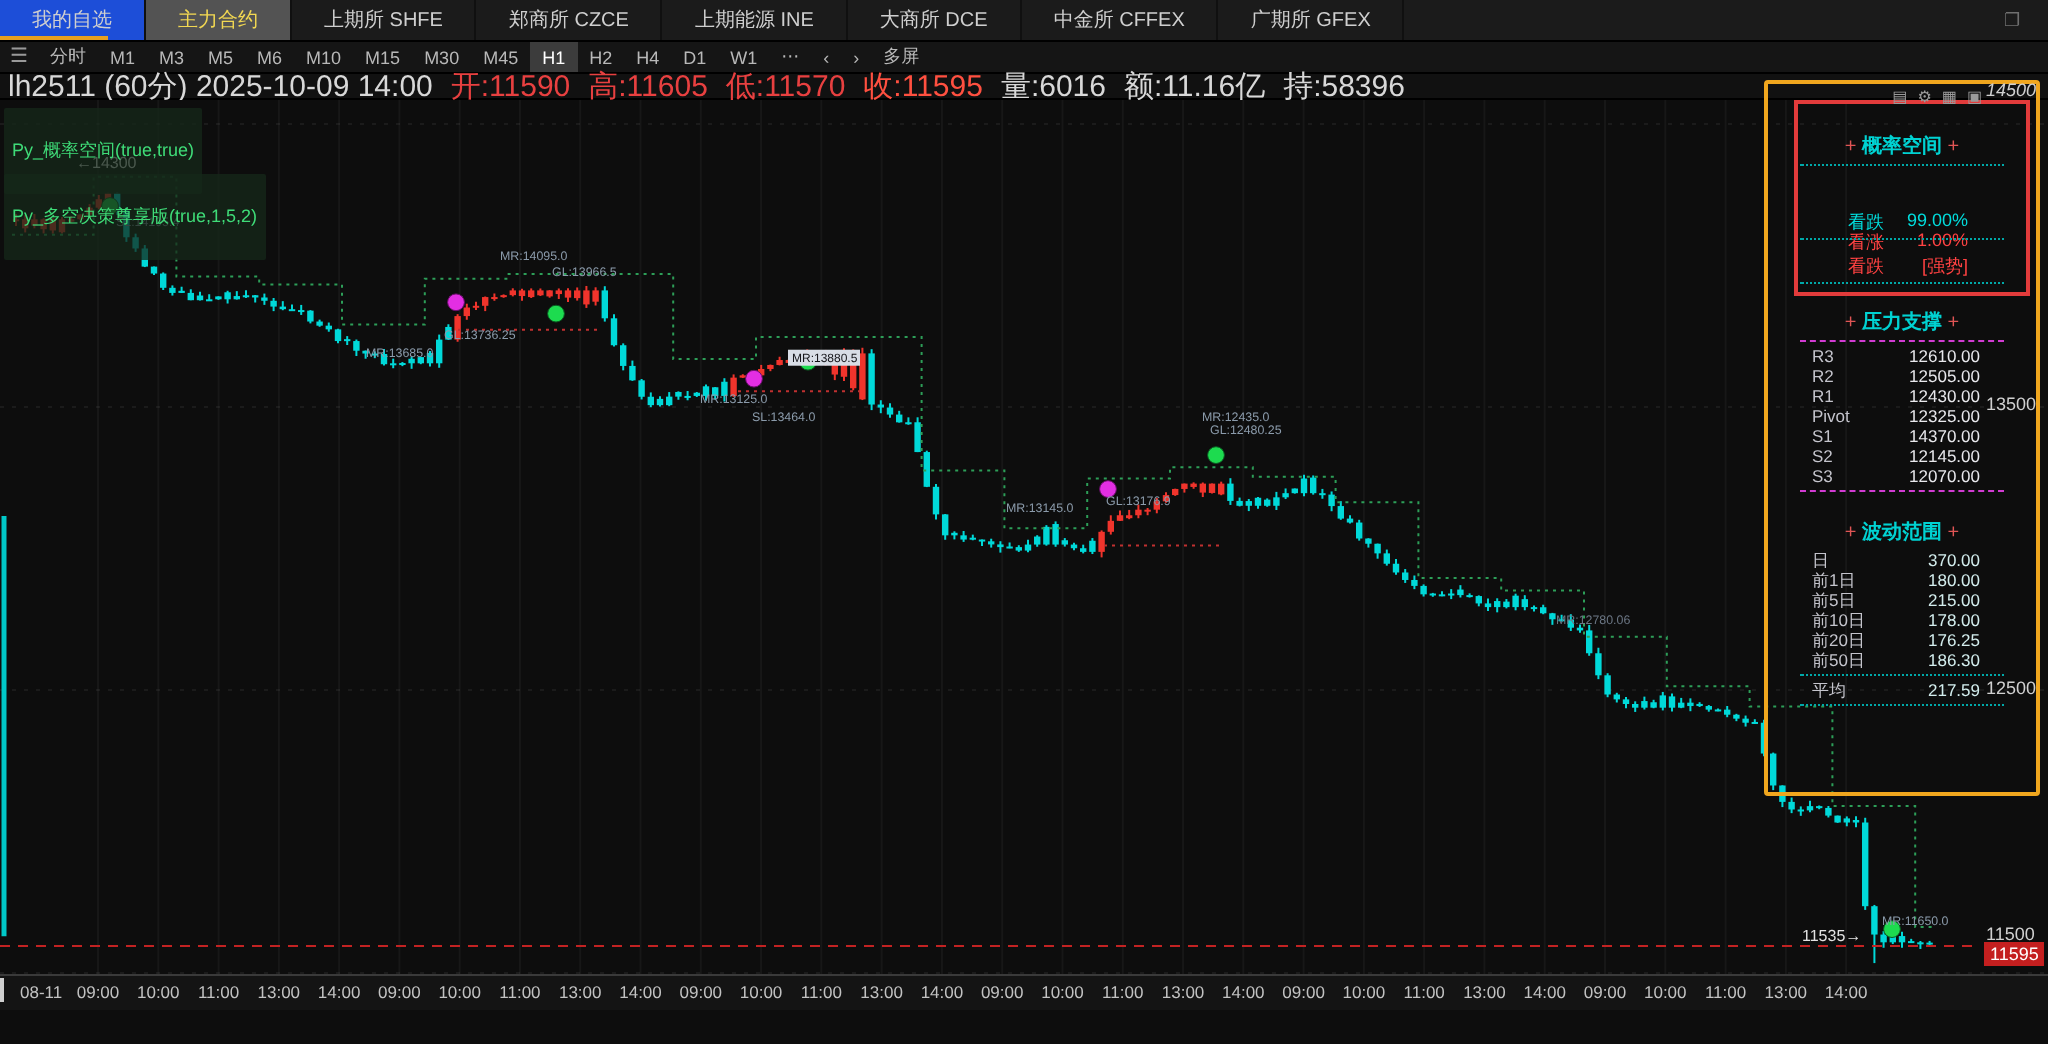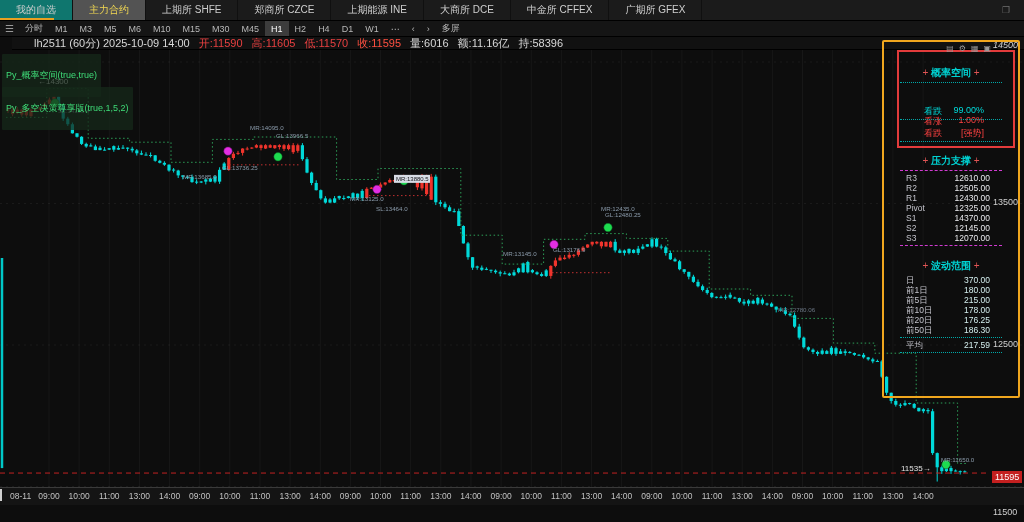--- a/index.html
+++ b/index.html
@@ -2,32 +2,32 @@
 <html><head>
 <meta charset="utf-8">
 <style>
   html,body{margin:0;padding:0;background:#000;}
   *{box-sizing:border-box;font-family:"Liberation Sans","DejaVu Sans",sans-serif;}
   .app{position:relative;width:1024px;height:522px;background:#0d0d0d;overflow:hidden;}
 
   
   .topbar{height:21px;background:#1b1b1b;display:flex;align-items:stretch;border-bottom:1px solid #000;position:relative;}
   .tab{padding:0 16px;font-size:10px;color:#cfcfcf;display:flex;align-items:center;border-right:1px solid #101010;cursor:default;position:relative;}
-  .tab.first{background:#0f766e;}
+  .tab.first{background:#1d4ed8;}
   .tab.active{background:#535353;color:#f2d852;}
   .tab-underline{position:absolute;left:0;bottom:0;width:54px;height:2px;background:#e8a020;}
 
   
   .timebar{height:16px;background:#151515;display:flex;align-items:center;font-size:9px;color:#b8b8b8;border-bottom:1px solid #000;}
   .tf{padding:0 6px;height:100%;display:flex;align-items:center;}
   .tf.active{background:#3c3c3c;color:#fff;}
   .burger{color:#999;font-size:10px;padding:0 5px;}
 
   
-  .infobar{height:13px;background:#111;display:flex;align-items:center;font-size:11px;gap:9px;padding-left:22px;border-bottom:1px solid #000;white-space:nowrap;margin-left:12px;}
+  .infobar{height:13px;background:#111;display:flex;align-items:center;font-size:15px;gap:9px;padding-left:4px;border-bottom:1px solid #000;white-space:nowrap;}
   .seg-plain{color:#d8d8d8;} .seg-red{color:#e84040;} .seg-red-bright{color:#ff5040;}
 
   
   .chart{position:relative;height:437px;background:#0d0d0d;}
   .chart svg{position:absolute;left:0;top:0;}
   .pychip{position:absolute;left:2px;font-size:9px;color:#3fdc78;background:rgba(22,40,26,.75);padding:16px 4px;line-height:11px;border-radius:1px;}
 
   
   .xaxis{position:relative;height:18px;background:#141414;border-top:1px solid #3a3a3a;font-size:8.5px;color:#c2c2c2;}
   .xt{position:absolute;top:3px;transform:translateX(-50%);white-space:nowrap;}
@@ -754,17 +754,17 @@
           <span class="v">217.59</span>
         </div>
       </div>
     <div class="dotsep" style="top:310px"></div>
   </div>
 
   <div id="ylabs">
       <div class="ylab" style="top: 40px; font-style: italic;">14500</div>
       <div class="ylab" style="top: 197.499px;">13500</div>
       <div class="ylab" style="top: 338.998px;">12500</div>
-      <div class="ylab" style="top: 507px; text-align: center;">11500</div>
+      <div class="ylab" style="top: 462px; text-align: center;">11500</div>
       <div class="badge" style="top: 471px;">11595</div>
     </div>
   <span class="winicon">❐</span>
 </div>
 
 </body></html>

